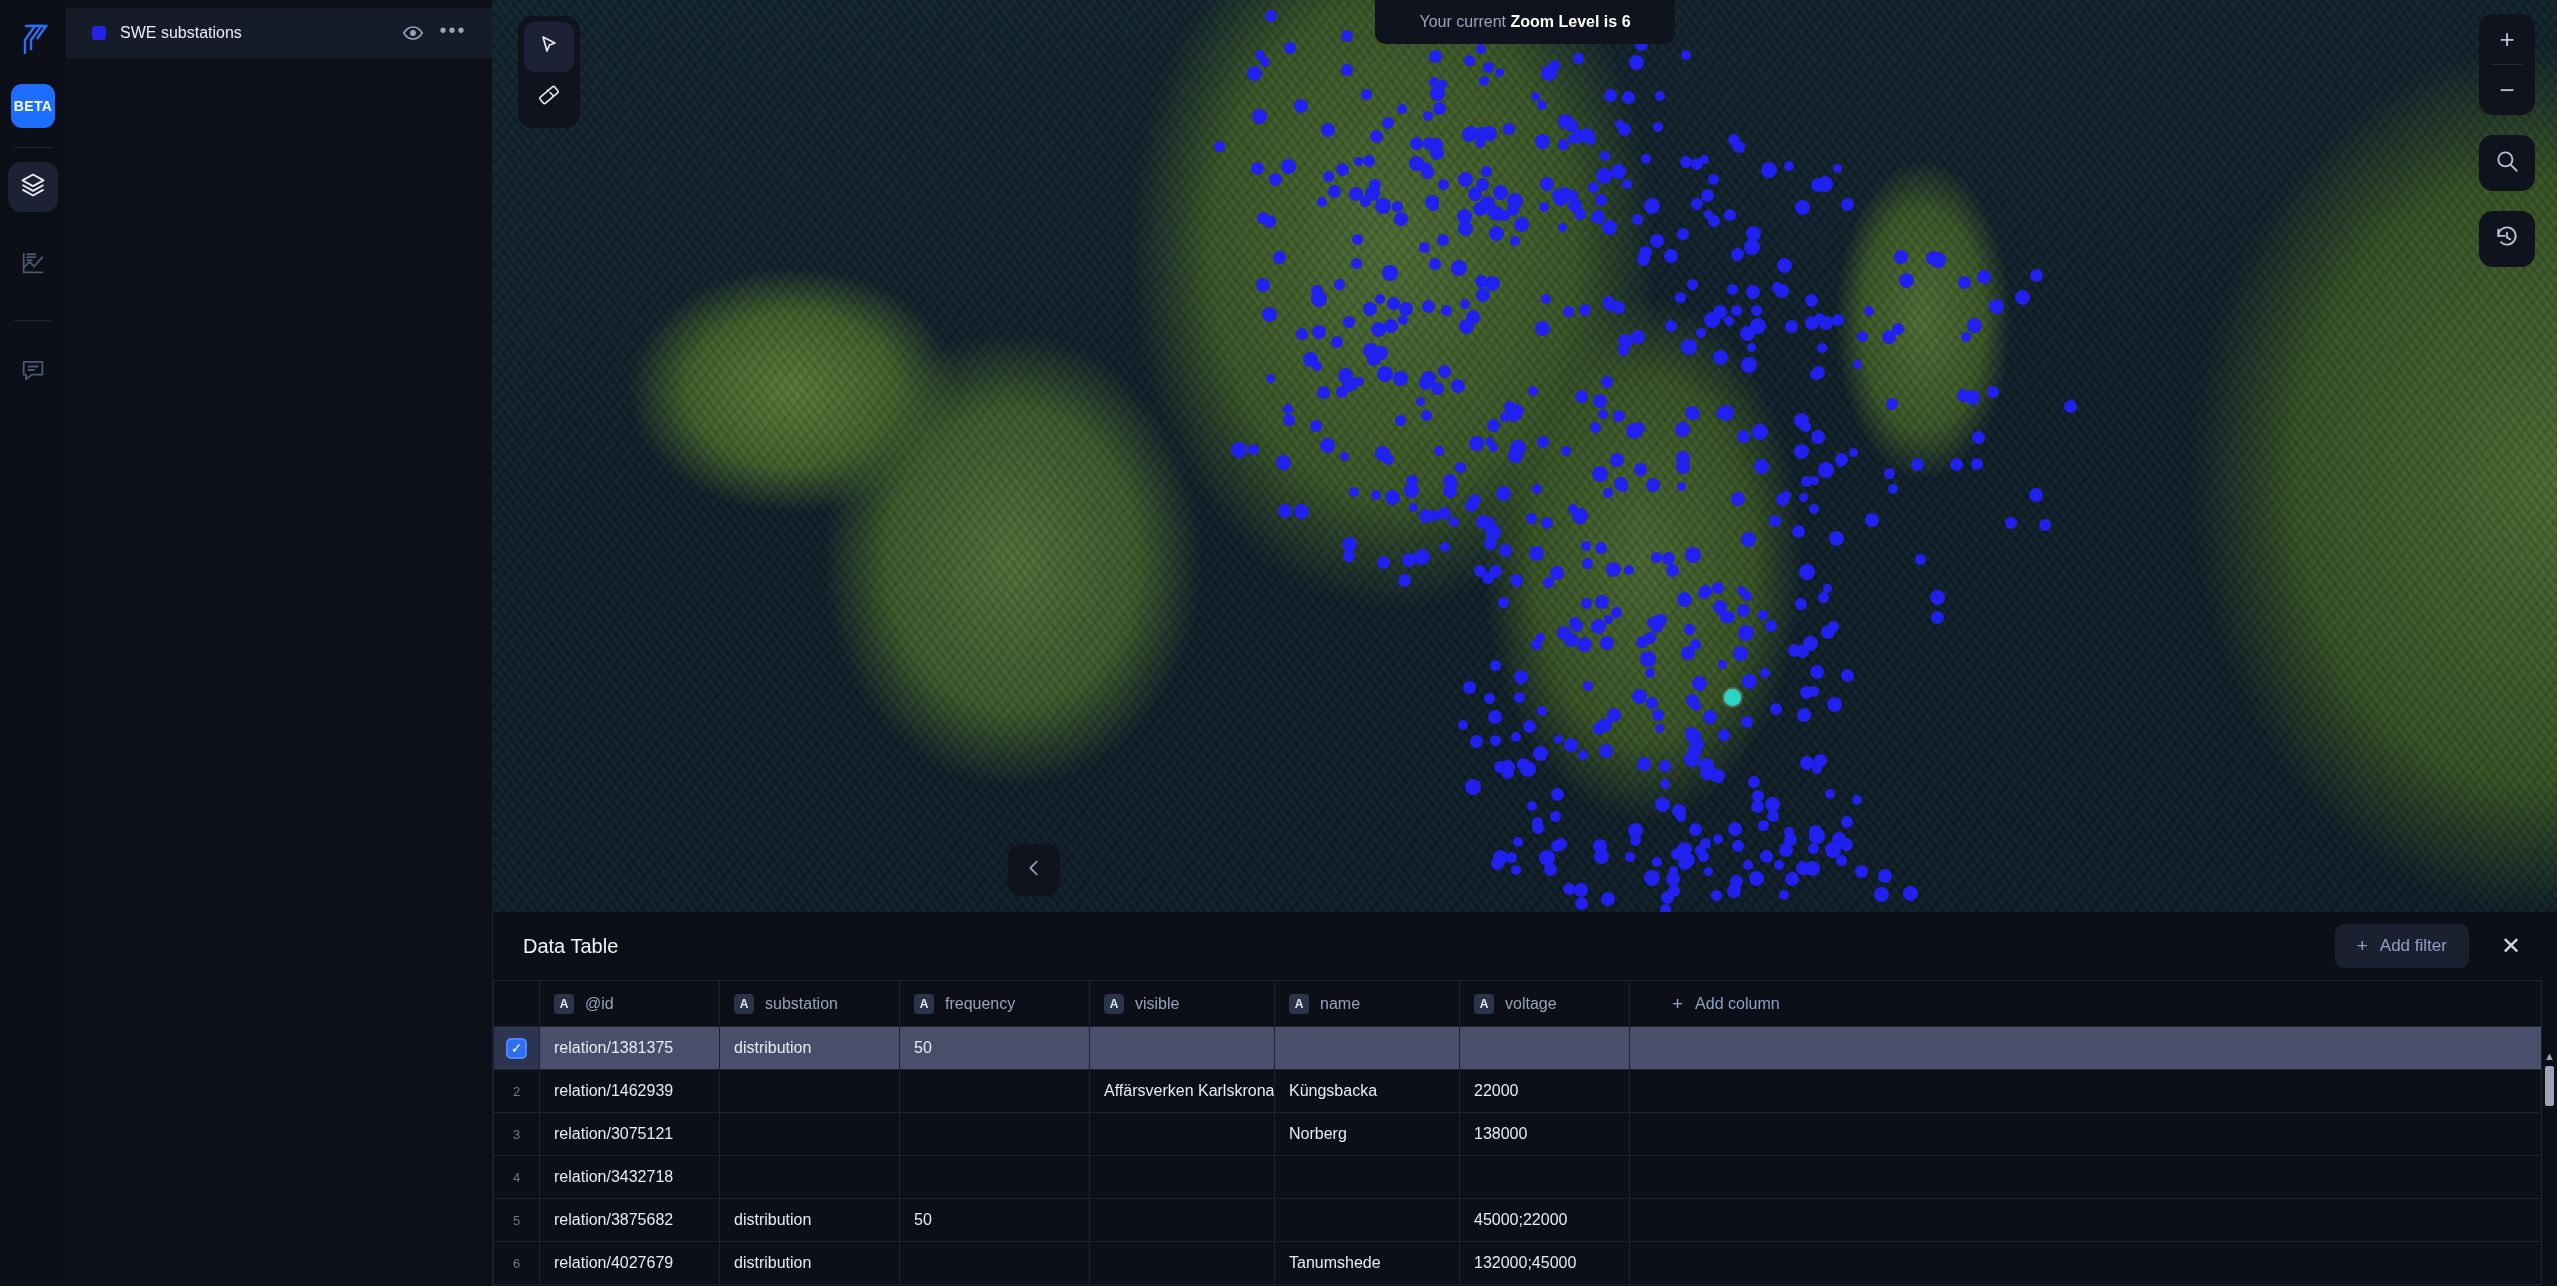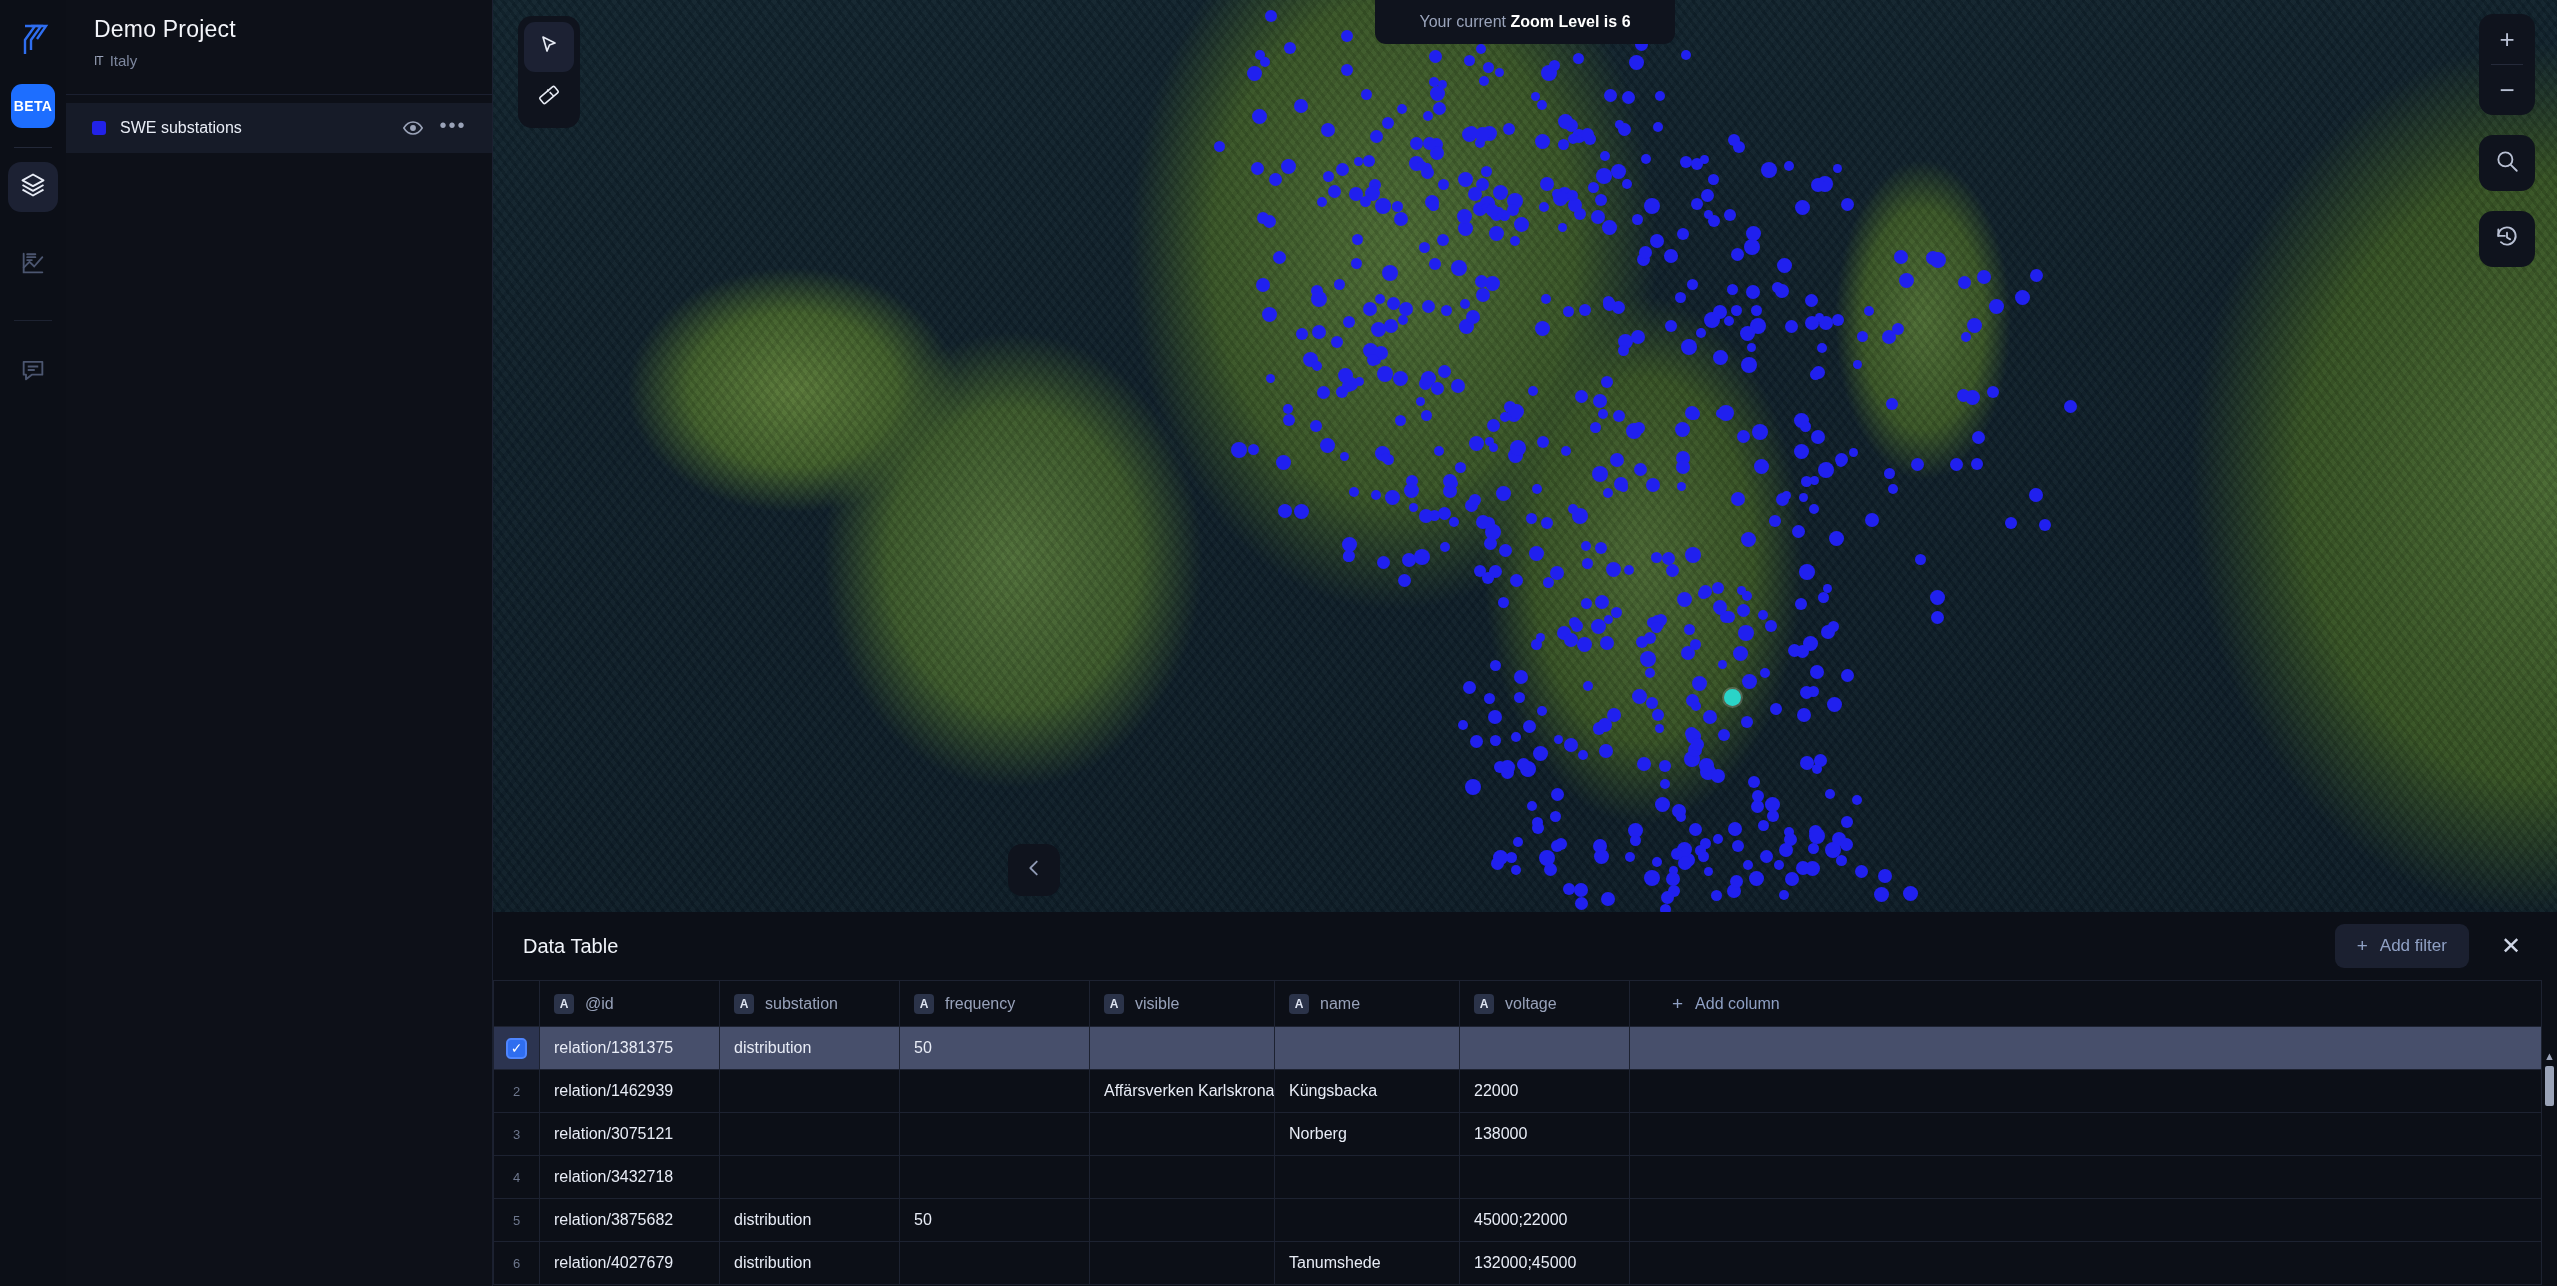--- a/index.html
+++ b/index.html
@@ -213,27 +213,20 @@
       <span>
         <svg width="28" height="28" viewBox="0 0 24 24" fill="none" stroke="#4c5670" stroke-width="1.6" stroke-linejoin="round">
           <path d="M4 5 h16 v11 h-9 l-5 4 v-4 H4 Z"></path>
             <path d="M7.5 9 h9 M7.5 12 h6"></path>
         </svg>
       </span>
     </div>
   </div>
 
   <div class="panel">
-    <div class="panel-head">
-      <div class="proj-title">Demo Project</div>
-      <div class="proj-sub">
-        <span class="flag">IT</span>
-        <span>Italy</span>
-      </div>
-    </div>
 
 
     <div class="layer-gap"></div>
 
     <div class="layer-row">
       <span class="swatch" style="background: rgb(34, 34, 232);"></span>
       <span class="layer-name">SWE substations</span>
       <span class="icon-btn">
         <svg width="22" height="22" viewBox="0 0 24 24" fill="none" stroke="#9aa3b8" stroke-width="1.7">
           <path d="M2 12 C5 7 8.5 5.5 12 5.5 C15.5 5.5 19 7 22 12 C19 17 15.5 18.5 12 18.5 C8.5 18.5 5 17 2 12 Z"></path>

